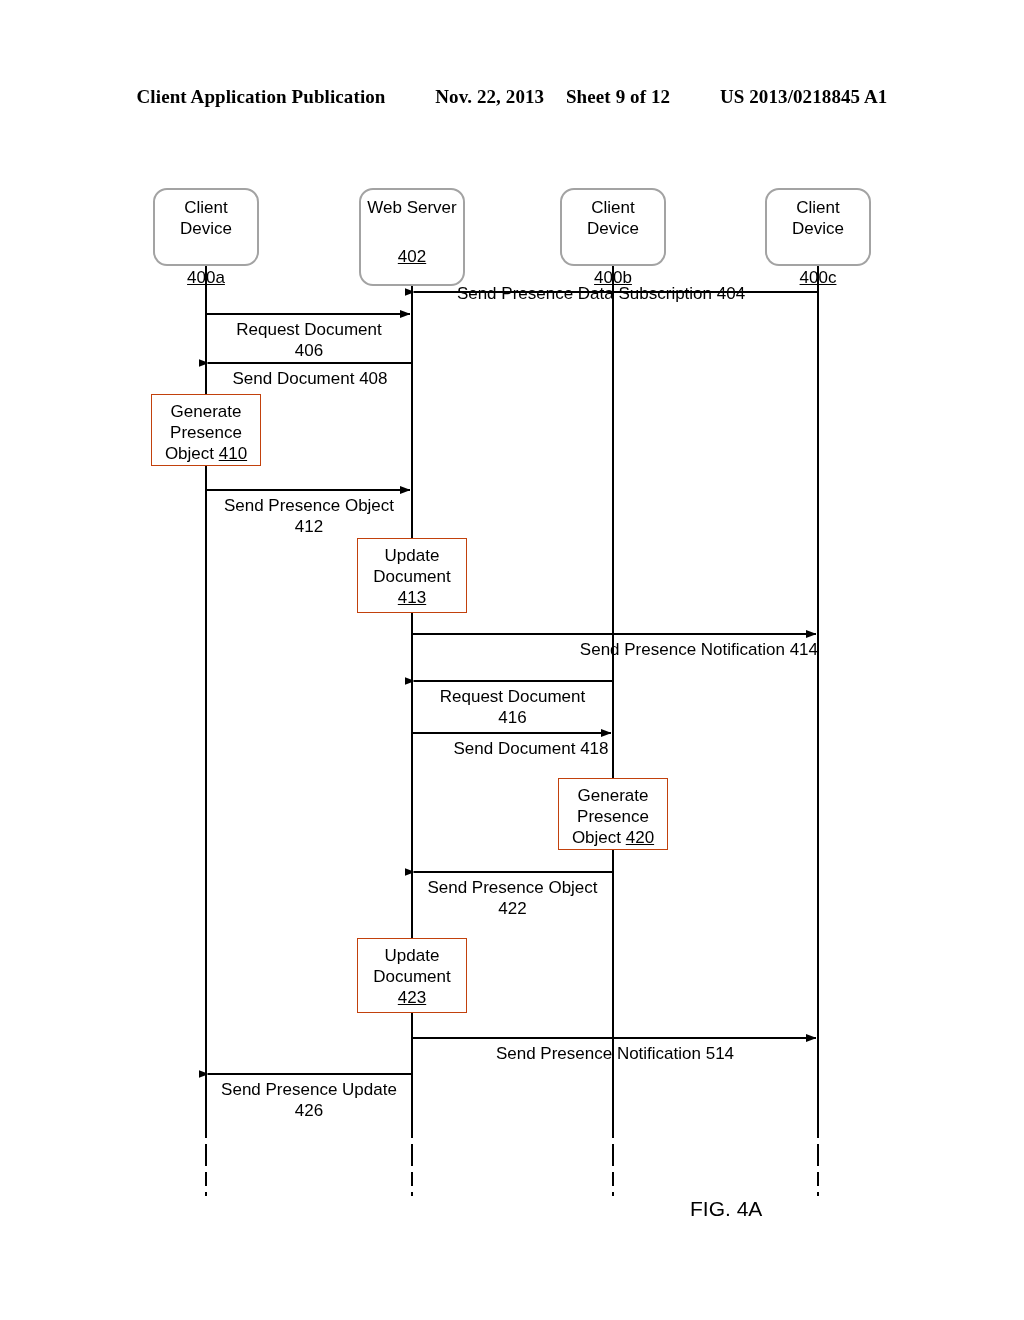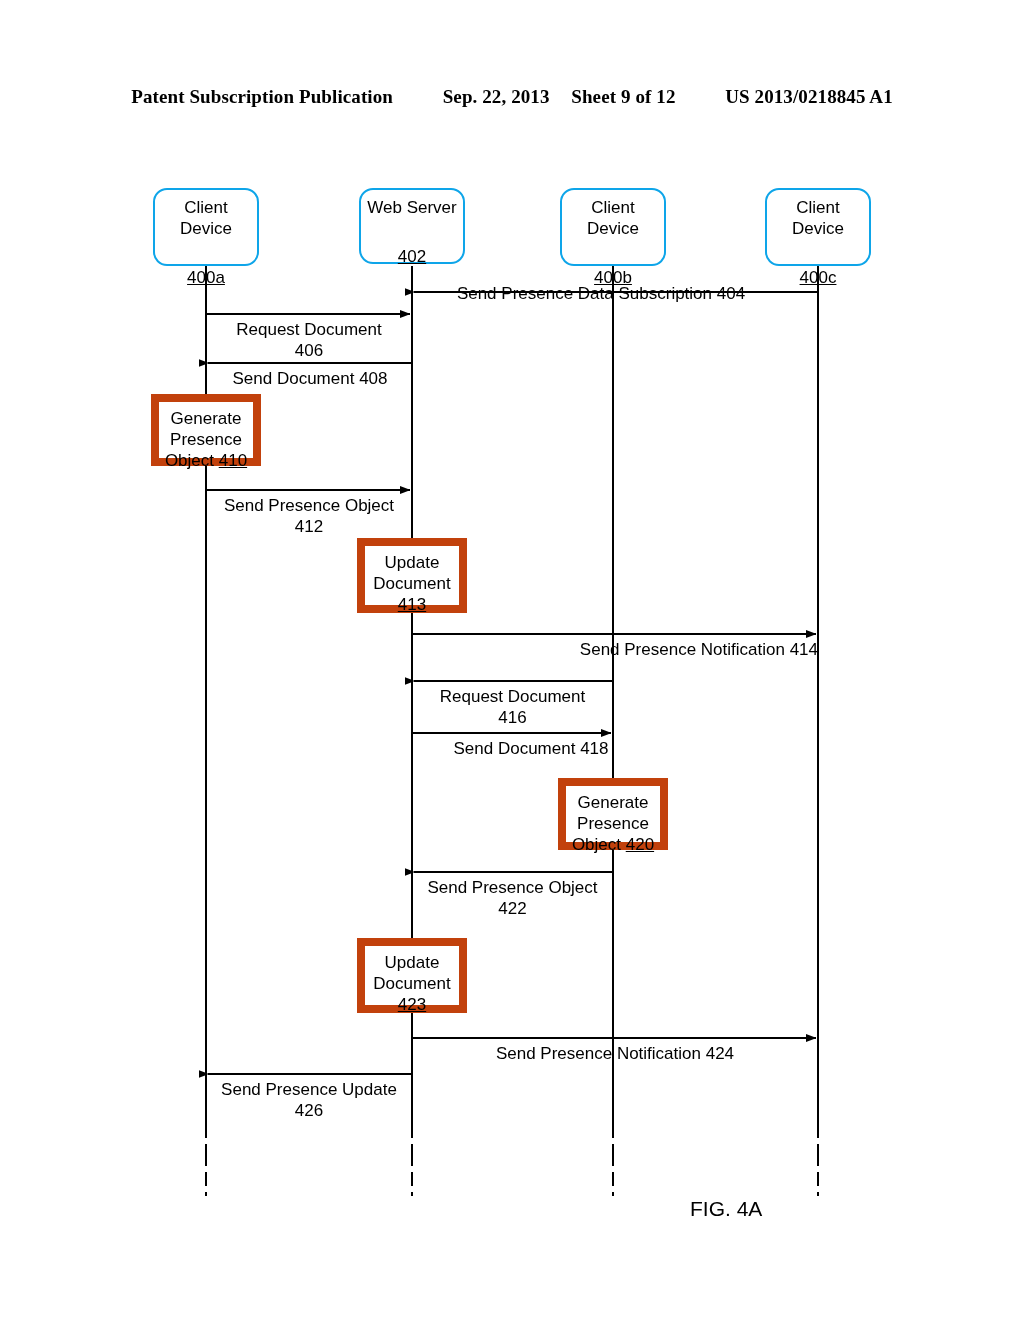--- a/index.html
+++ b/index.html
@@ -39,39 +39,39 @@
     left: 0;
     top: 0;
     width: 1024px;
     height: 1320px;
   }
 
   
   .actor-box {
     position: absolute;
     box-sizing: border-box;
-    border: 2px solid #0ea5e9;
+    border: 2px solid #a3a3a3;
     border-radius: 14px;
     background: #fff;
     text-align: center;
     font-size: 17px;
     line-height: 21px;
     padding-top: 7px;
     white-space: nowrap;
   }
   .actor-box .ref {
     text-decoration: underline;
     margin-top: 28px;
   }
 
   
   .action-box {
     position: absolute;
     box-sizing: border-box;
-    border: 8px solid #c2410c;
+    border: 1px solid #c2410c;
     background: #fff;
     text-align: center;
     font-size: 17px;
     line-height: 21px;
     z-index: 5;
     white-space: nowrap;
   }
   .action-box.pad3 { padding-top: 6px; }
   .action-box .ref { text-decoration: underline; }
 
@@ -89,23 +89,23 @@
   .fig-caption {
     position: absolute;
     font-size: 21px;
     white-space: nowrap;
   }
 </style>
 </head>
 <body>
 
 <div class="pat-header">
-  <span class="seg">Patent Subscription Publication</span>
+  <span class="seg">Client Application Publication</span>
   <span class="gap-xl"></span>
-  <span class="seg">Sep. 22, 2013</span>
+  <span class="seg">Nov. 22, 2013</span>
   <span class="gap-sm"></span>
   <span class="seg">Sheet 9 of 12</span>
   <span class="gap-xl"></span>
   <span class="seg">US 2013/0218845 A1</span>
 </div>
 
 <div id="diagram">
 
   <svg id="svg-layer" width="1024" height="1320" viewBox="0 0 1024 1320" style="position:absolute;left:0;top:0;">
     <defs>
@@ -147,21 +147,21 @@
         <line y1="1074" y2="1074" stroke="#000" stroke-width="2" x1="412" x2="208" marker-end="url(#arrL)"></line>
       </g>
   </svg>
 
   <div id="actor-boxes">
       <div class="actor-box" style="left: 153px; top: 188px; width: 106px; height: 78px;">
         <div>Client</div>
         <div>Device</div>
         <div class="ref">400a</div>
       </div>
-      <div class="actor-box" style="left: 359px; top: 188px; width: 106px; height: 76px;">
+      <div class="actor-box" style="left: 359px; top: 188px; width: 106px; height: 98px;">
         <div>Web Server</div>
         <div class="ref">402</div>
       </div>
       <div class="actor-box" style="left: 560px; top: 188px; width: 106px; height: 78px;">
         <div>Client</div>
         <div>Device</div>
         <div class="ref">400b</div>
       </div>
       <div class="actor-box" style="left: 765px; top: 188px; width: 106px; height: 78px;">
         <div>Client</div>
@@ -216,21 +216,21 @@
         <div>416</div>
       </div>
       <div class="msg-label" style="left: 412px; width: 238px; top: 738px;">
         <div>Send Document 418</div>
       </div>
       <div class="msg-label" style="left: 412px; width: 201px; top: 877px;">
         <div>Send Presence Object</div>
         <div>422</div>
       </div>
       <div class="msg-label" style="left: 412px; width: 406px; top: 1043px;">
-        <div>Send Presence Notification 424</div>
+        <div>Send Presence Notification 514</div>
       </div>
       <div class="msg-label" style="left: 206px; width: 206px; top: 1079px;">
         <div>Send Presence Update</div>
         <div>426</div>
       </div>
     </div>
 
   <div class="fig-caption" style="left:690px; top:1152px;margin-top:45px;">FIG. 4A</div>
 </div>
 

